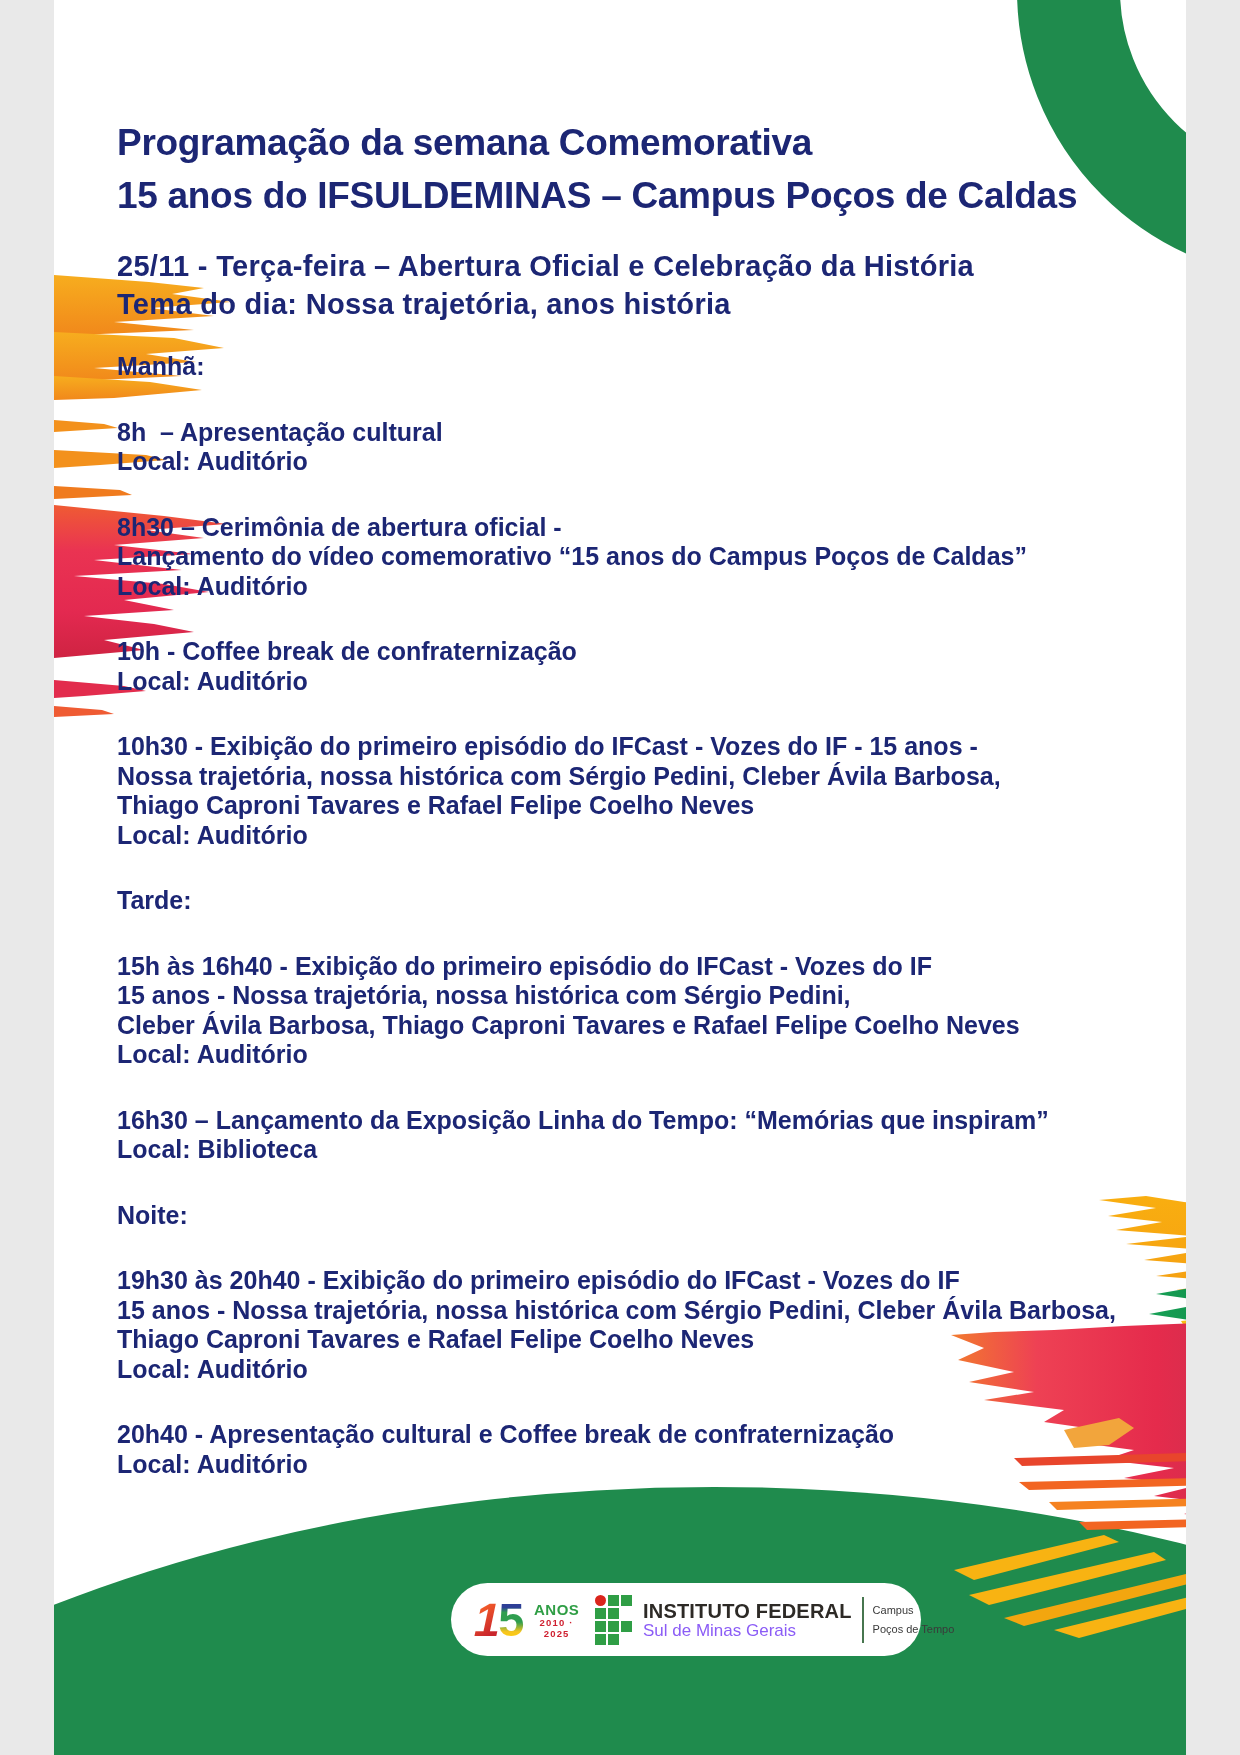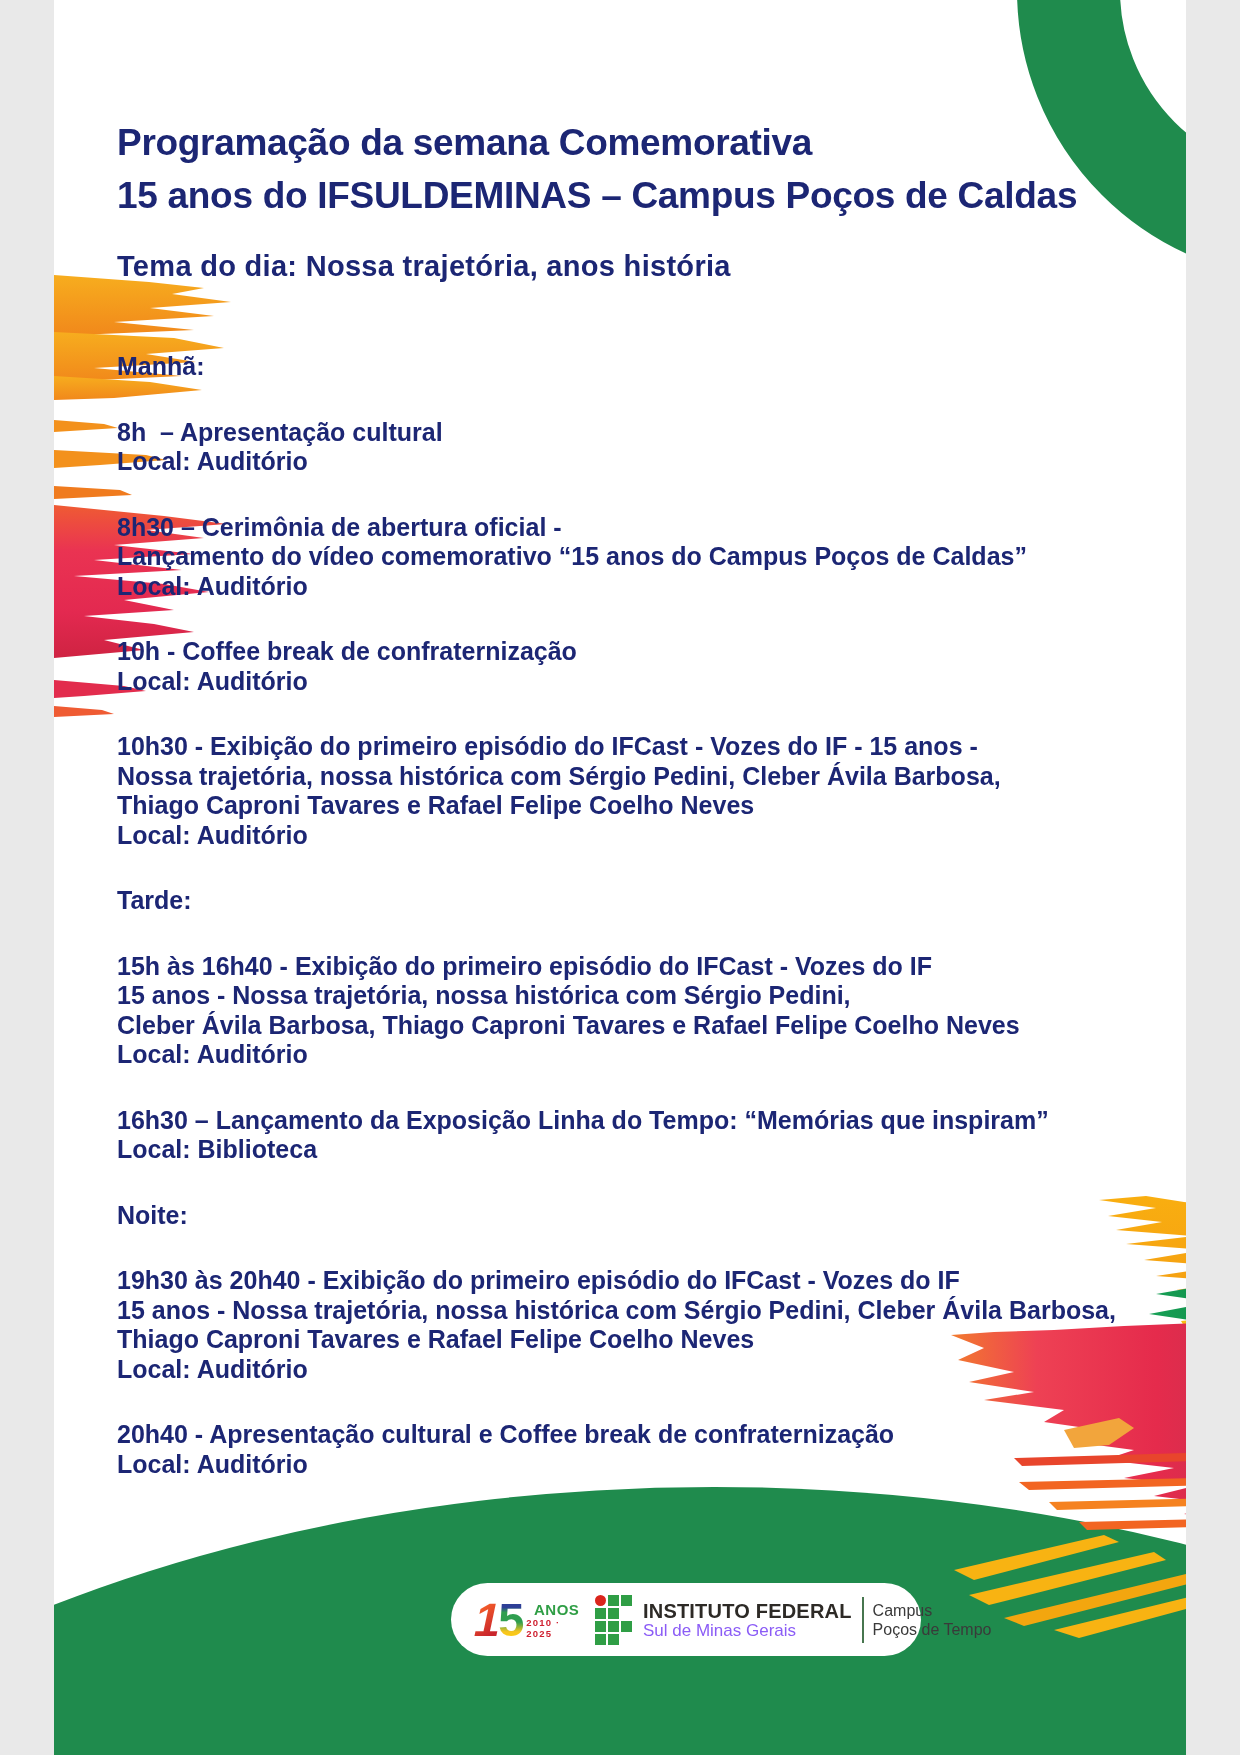--- a/index.html
+++ b/index.html
@@ -44,31 +44,31 @@
     padding-left:24px;box-sizing:border-box;
   }
   
   .anni{display:flex;align-items:flex-end;width:112px;flex:0 0 auto;}
   .anni-digit{font-size:47px;font-weight:700;line-height:42px;display:inline-block;
     -webkit-background-clip:text;background-clip:text;color:transparent;}
   .anni-d1{background-image:linear-gradient(140deg,#f15a29 20%,#c9252c 80%);transform:skewX(-12deg);}
   .anni-d5{background-image:linear-gradient(180deg,#2e3f97 0%,#2e3f97 20%,#2f9e4f 32%,#2f9e4f 55%,#f7c520 78%,#ffd200 100%);margin-left:-3px;}
   .anni-side{margin-left:2px;margin-bottom:2px;}
   .anni-anos{font-size:15px;font-weight:700;color:var(--logo_green,#2f9e45);letter-spacing:0.5px;line-height:15px;text-align:center;}
-  .anni-years{font-size:9.5px;font-weight:700;color:#cf2030;letter-spacing:1.2px;line-height:11px;}
+  .anni-years{font-size:9.5px;font-weight:700;color:#cf2030;letter-spacing:1.2px;line-height:11px;text-align:center;}
   
   .iflogo{display:grid;grid-template-columns:repeat(3,11px);grid-auto-rows:11px;gap:2px;margin-left:8px;flex:0 0 auto;}
   .iflogo .sq{background:var(--logo_green,#2f9e45);}
   .iflogo .dot{background:var(--logo_red,#da251c);border-radius:50%;}
   .iflogo .empty{background:transparent;}
   .inst{margin-left:11px;flex:0 0 auto;}
   .inst-name{font-size:20px;font-weight:700;color:#2d2a26;letter-spacing:0.2px;line-height:21px;}
   .inst-region{font-size:17px;color:#8b5cf6;line-height:17px;}
   .pill-divider{width:2px;height:46px;background:#47764f;margin:0 9px 0 10px;flex:0 0 auto;}
-  .campus{font-size:16px;color:#3a3a3a;line-height:19px;flex:0 0 auto;}
+  .campus{font-size:11px;color:#3a3a3a;line-height:19px;flex:0 0 auto;}
 </style>
 </head>
 <body>
 
 <div class="poster">
 
   <div class="ring"></div>
 
   <div class="left-decor">
     <svg viewBox="0 0 240 470" preserveAspectRatio="none">
@@ -132,20 +132,21 @@
       <path fill="#f3a60f" d="M110,588 L300,542 L310,550 L130,596 Z"></path>
       <path fill="#f8b312" d="M160,600 L340,556 L348,564 L185,608 Z"></path>
     </svg>
   </div>
 
   <div class="title">
     <div>Programação da semana Comemorativa</div>
     <div>15 anos do IFSULDEMINAS – Campus Poços de Caldas</div>
   </div>
   <div class="subtitle">
+    <div>25/11 - Terça-feira – Abertura Oficial e Celebração da História</div>
     <div>Tema do dia: Nossa trajetória, anos história</div>
   </div>
 
   <div class="schedule"><div class="section-label">Manhã:</div><div class="event"><div class="event-line">8h  – Apresentação cultural</div><div class="event-line">Local: Auditório</div></div><div class="event"><div class="event-line">8h30 – Cerimônia de abertura oficial -</div><div class="event-line">Lançamento do vídeo comemorativo “15 anos do Campus Poços de Caldas”</div><div class="event-line">Local: Auditório</div></div><div class="event"><div class="event-line">10h - Coffee break de confraternização</div><div class="event-line">Local: Auditório</div></div><div class="event"><div class="event-line">10h30 - Exibição do primeiro episódio do IFCast - Vozes do IF - 15 anos -</div><div class="event-line">Nossa trajetória, nossa histórica com Sérgio Pedini, Cleber Ávila Barbosa,</div><div class="event-line">Thiago Caproni Tavares e Rafael Felipe Coelho Neves</div><div class="event-line">Local: Auditório</div></div><div class="section-label">Tarde:</div><div class="event"><div class="event-line">15h às 16h40 - Exibição do primeiro episódio do IFCast - Vozes do IF</div><div class="event-line">15 anos - Nossa trajetória, nossa histórica com Sérgio Pedini,</div><div class="event-line">Cleber Ávila Barbosa, Thiago Caproni Tavares e Rafael Felipe Coelho Neves</div><div class="event-line">Local: Auditório</div></div><div class="event"><div class="event-line">16h30 – Lançamento da Exposição Linha do Tempo: “Memórias que inspiram”</div><div class="event-line">Local: Biblioteca</div></div><div class="section-label">Noite:</div><div class="event"><div class="event-line">19h30 às 20h40 - Exibição do primeiro episódio do IFCast - Vozes do IF</div><div class="event-line">15 anos - Nossa trajetória, nossa histórica com Sérgio Pedini, Cleber Ávila Barbosa,</div><div class="event-line">Thiago Caproni Tavares e Rafael Felipe Coelho Neves</div><div class="event-line">Local: Auditório</div></div><div class="event"><div class="event-line">20h40 - Apresentação cultural e Coffee break de confraternização</div><div class="event-line">Local: Auditório</div></div></div>
 
   <div class="logo-pill">
     <div class="anni">
       <span class="anni-digit anni-d1">1</span>
       <span class="anni-digit anni-d5">5</span>
       <span class="anni-side">

